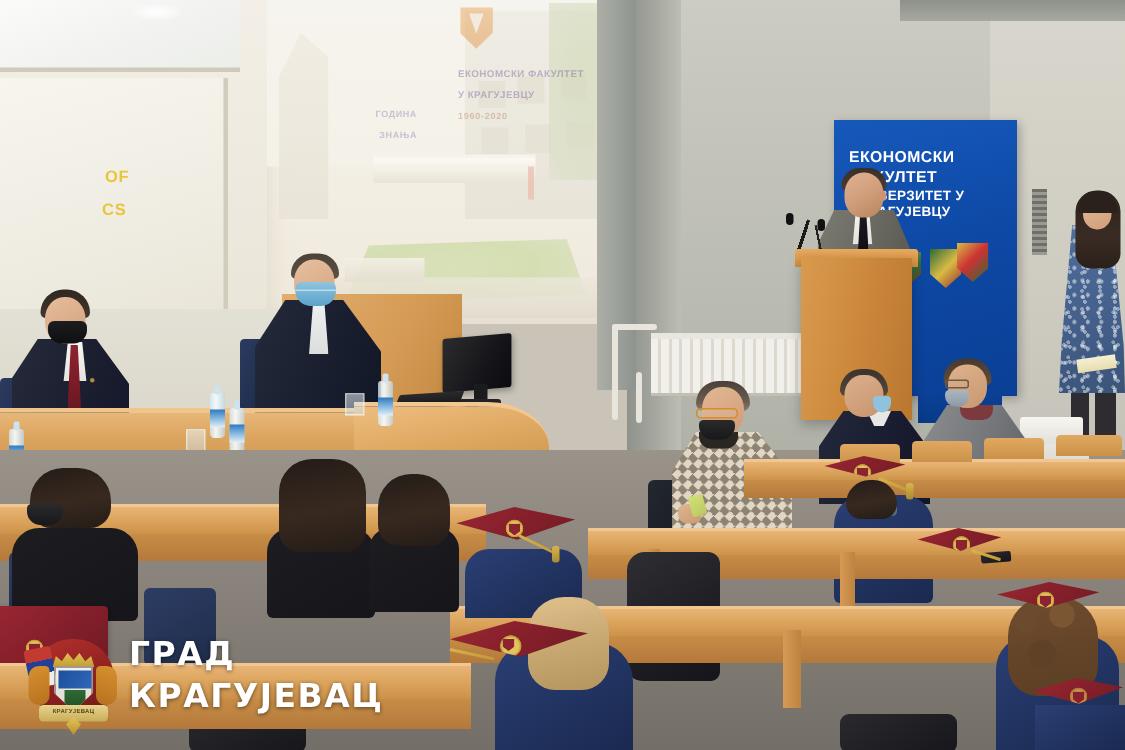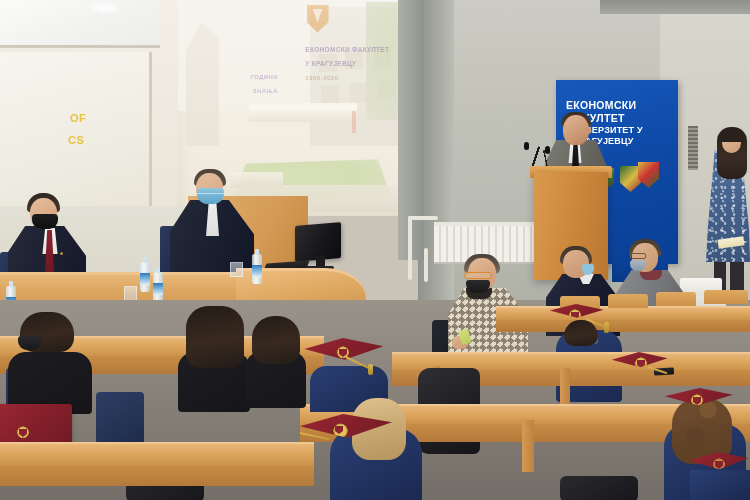--- a/index.html
+++ b/index.html
@@ -949,14 +949,30 @@
   </div>
   <div class="tassel" style="left:300px;top:432px;width:30px;transform:rotate(12deg);"></div>
 
   <div class="bag" style="left:126px;top:468px;width:78px;height:34px;"></div>
   <div class="bag" style="left:560px;top:476px;width:78px;height:26px;"></div>
 
   <div class="seat-blue" style="left:96px;top:392px;width:48px;height:52px;"></div>
   <div class="bench" style="left:-6px;top:442px;width:320px;height:26px;"></div>
   <div class="bench-front" style="left:-6px;top:466px;width:320px;height:20px;"></div>
 
+  <div class="wm">
+    <div class="wm-coa">
+      <div class="coa-mantle"></div>
+      <div class="coa-flag"></div>
+      <div class="coa-lion-l"></div>
+      <div class="coa-lion-r"></div>
+      <div class="coa-crown"></div>
+      <div class="coa-shield"></div>
+      <div class="coa-ribbon">
+        <div class="coa-ribbon-txt">КРАГУЈЕВАЦ</div>
+      </div>
+      <div class="coa-drop"></div>
+    </div>
+    <div class="wm-t1">ГРАД</div>
+    <div class="wm-t2">КРАГУЈЕВАЦ</div>
+  </div>
 
 </div>
 
 </body></html>

